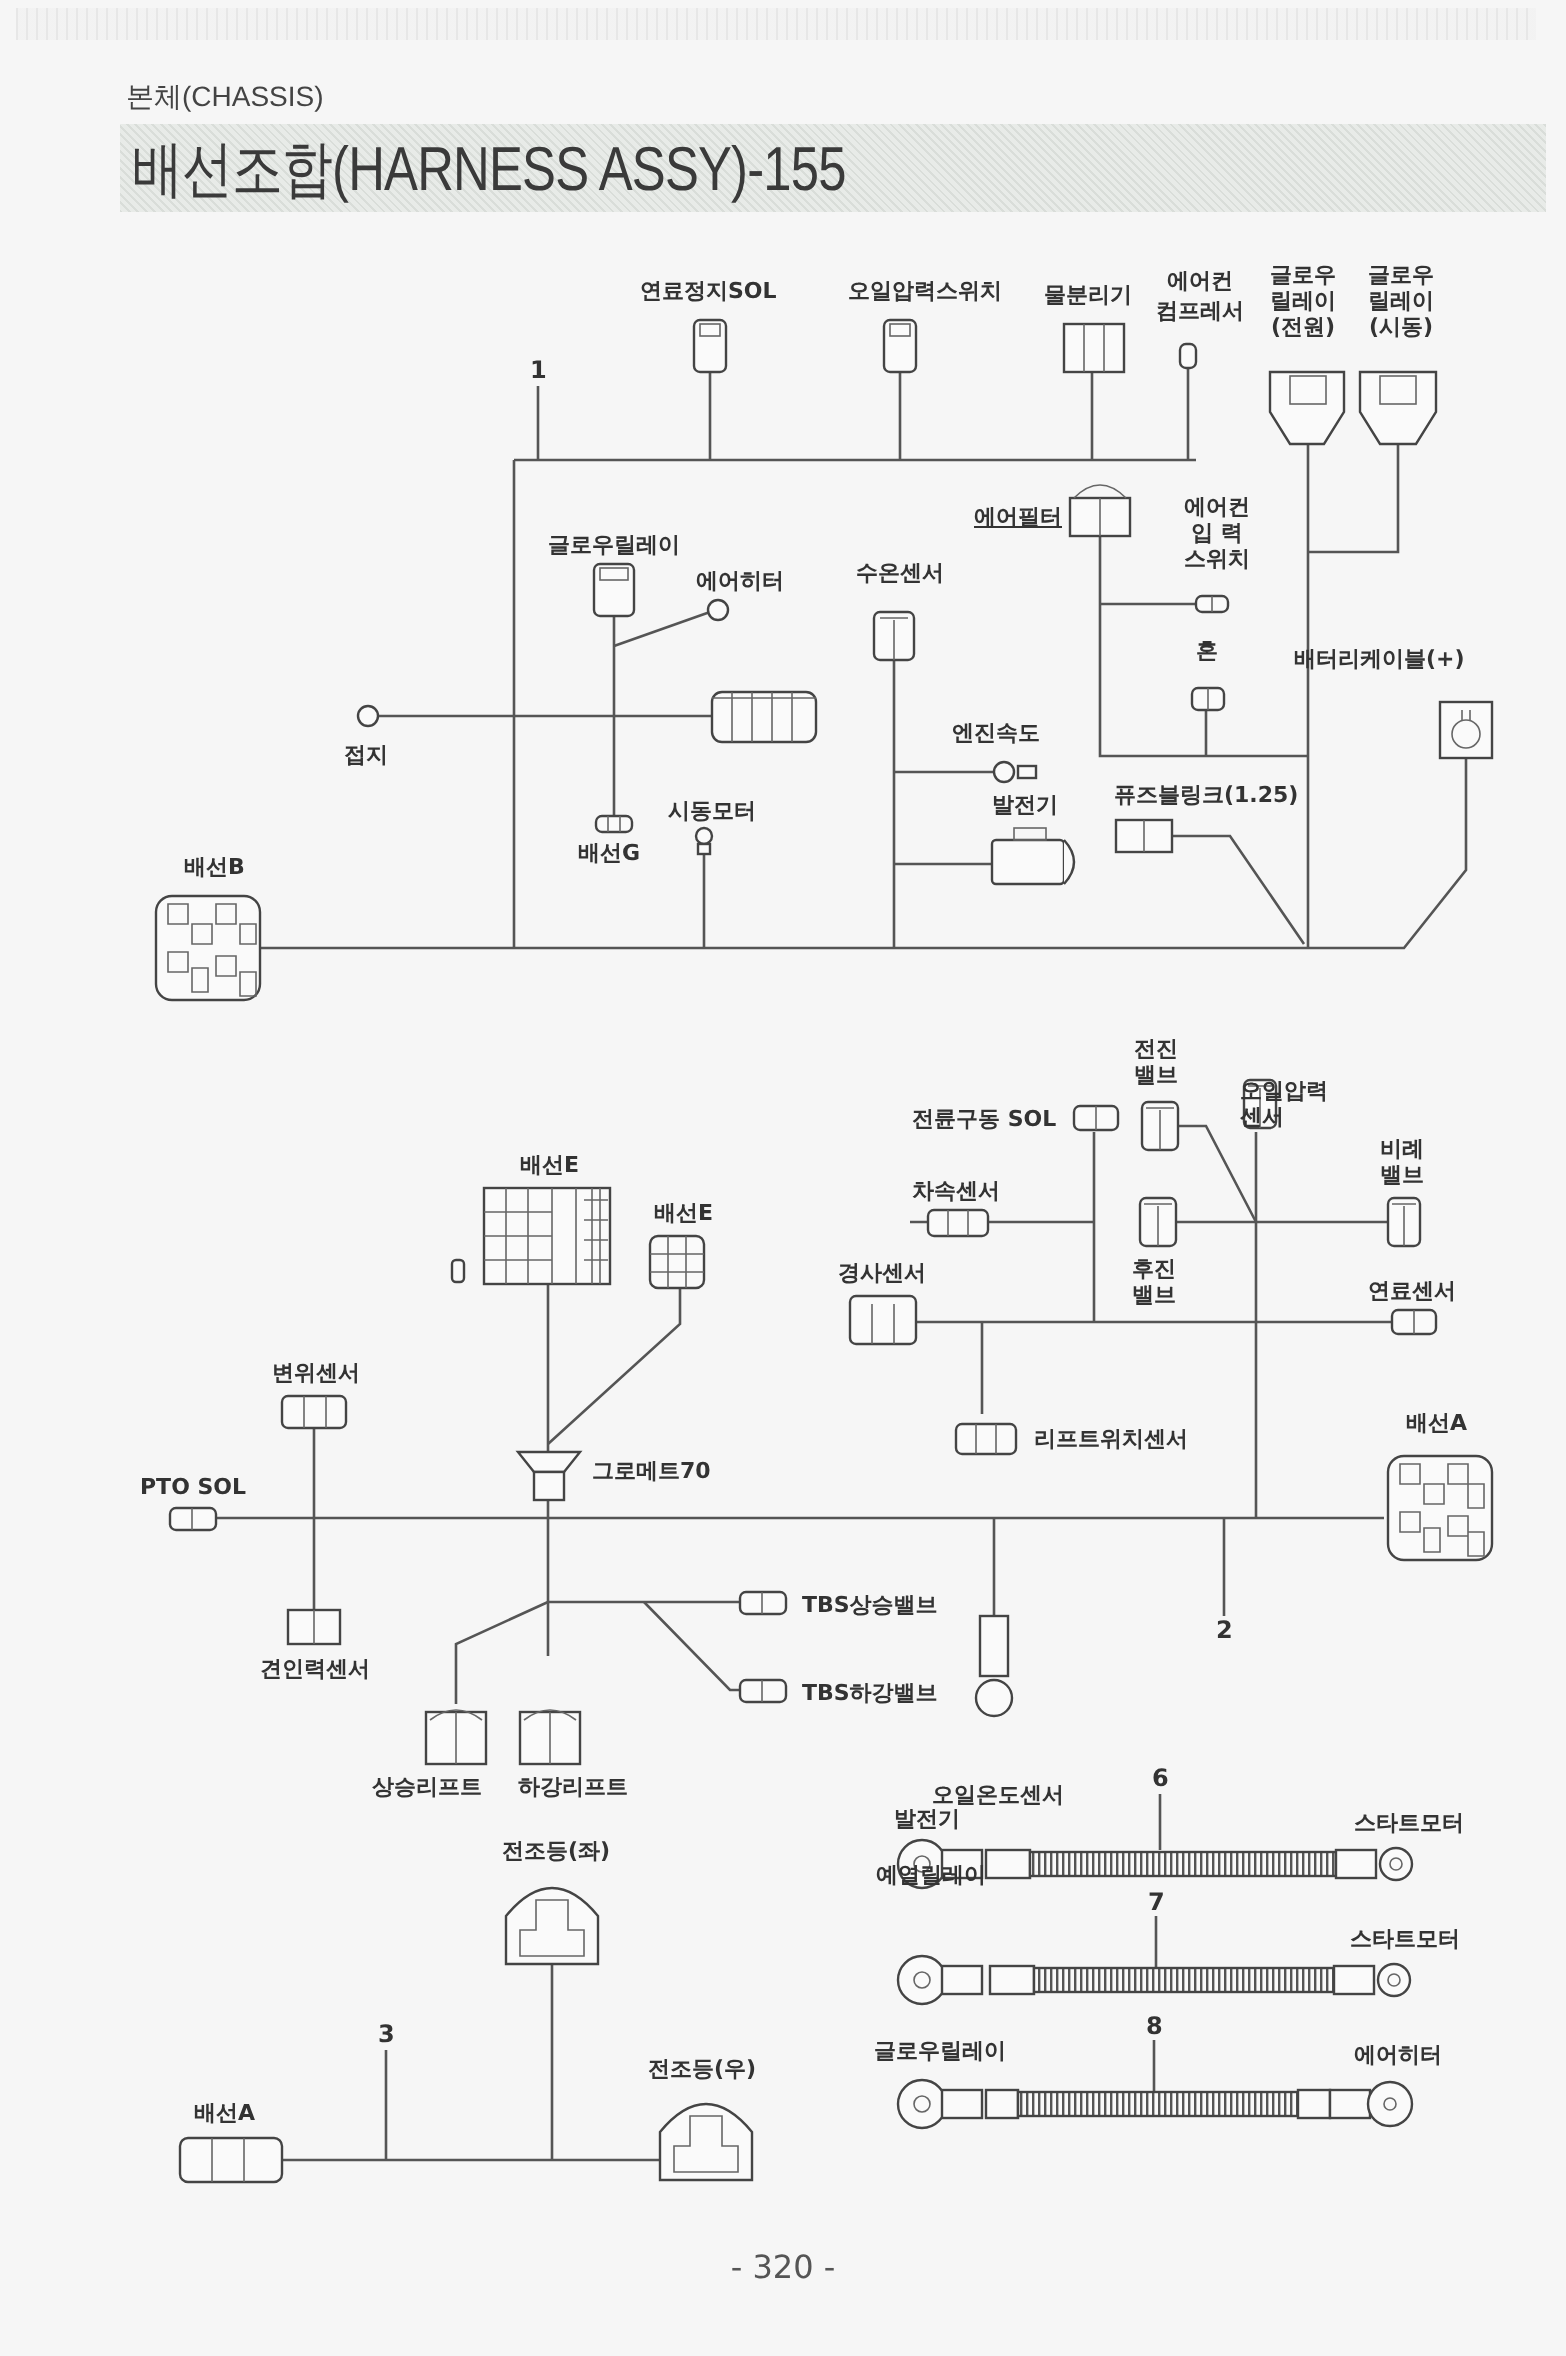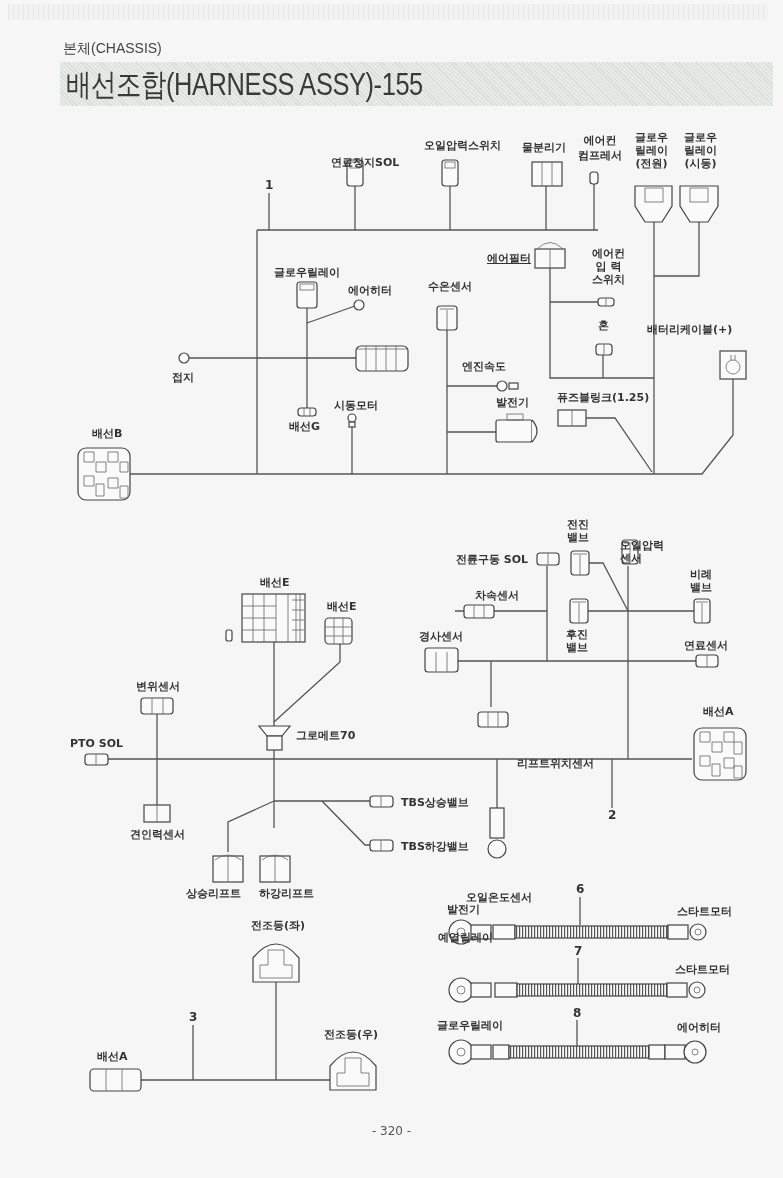--- a/index.html
+++ b/index.html
@@ -8,21 +8,21 @@
   .topstrip { position:absolute; left:8px; top:4px; width:760px; height:16px;
               background:repeating-linear-gradient(90deg,#ddd 0 1px,#f0f0f0 1px 5px); opacity:.6; }
   .section { position:absolute; left:63px; top:40px; font-size:14px; color:#444; font-family:"Liberation Sans", sans-serif; }
   .titlebar { position:absolute; left:60px; top:62px; width:713px; height:44px;
               background:repeating-linear-gradient(45deg,#d9ddd9 0 1px,#e8ebe8 1px 3px); }
   .title { position:absolute; left:66px; top:64px; font-size:31px; color:#3a3a3a; letter-spacing:-0.5px;
            font-family:"Liberation Sans", sans-serif; transform:scaleX(.82); transform-origin:left top; }
   .lbl { position:absolute; font-size:11px; font-weight:bold; color:#333; white-space:nowrap; line-height:13px; }
   .lbl.c { text-align:center; }
   .num { position:absolute; font-size:12px; font-weight:bold; color:#333; }
-  .pageno { position:absolute; left:0; width:783px; top:1124px; text-align:center; font-size:12px; color:#555; }
+  .pageno { position:absolute; left:0; width:783px; top:1124px; text-align:center; font-size:16px; color:#555; }
   svg.diagram { position:absolute; left:0; top:0; }
   svg .w { stroke:#555; stroke-width:1.3; fill:none; }
   svg .c { stroke:#444; stroke-width:1.2; fill:#fafafa; }
   svg .t { stroke:#666; stroke-width:0.8; fill:none; }
 </style>
 </head>
 <body>
 
 <div class="topstrip"></div>
 <div class="section">본체(CHASSIS)</div>
@@ -300,21 +300,21 @@
   </defs>
 </svg>
 
 <div class="num" style="left:265px;top:178px;">1</div>
 <div class="num" style="left:608px;top:808px;">2</div>
 <div class="num" style="left:189px;top:1010px;">3</div>
 <div class="num" style="left:576px;top:882px;">6</div>
 <div class="num" style="left:574px;top:944px;">7</div>
 <div class="num" style="left:573px;top:1006px;">8</div>
 
-<div class="lbl" style="left:320px;top:156px;margin-left:11px;">연료정지SOL</div>
+<div class="lbl" style="left:320px;top:139px;">연료정지SOL</div>
 <div class="lbl" style="left:424px;top:139px;">오일압력스위치</div>
 <div class="lbl" style="left:522px;top:141px;">물분리기</div>
 <div class="lbl c" style="left:578px;top:134px;">
   <div>에어컨</div>
   <div style="margin-top:2px;">컴프레서</div>
 </div>
 <div class="lbl c" style="left:635px;top:131px;">
   <div>글로우</div>
   <div>릴레이</div>
   <div>(전원)</div>
@@ -329,51 +329,51 @@
   <div>에어컨</div>
   <div>입  력</div>
   <div>스위치</div>
 </div>
 <div class="lbl" style="left:274px;top:266px;">글로우릴레이</div>
 <div class="lbl" style="left:348px;top:284px;">에어히터</div>
 <div class="lbl" style="left:428px;top:280px;">수온센서</div>
 <div class="lbl" style="left:598px;top:319px;">혼</div>
 <div class="lbl" style="left:647px;top:323px;">배터리케이블(+)</div>
 <div class="lbl" style="left:172px;top:371px;">접지</div>
-<div class="lbl" style="left:462px;top:360px;">엔진속도</div>
+<div class="lbl" style="left:476px;top:360px;">엔진속도</div>
 <div class="lbl" style="left:496px;top:396px;">발전기</div>
 <div class="lbl" style="left:557px;top:391px;">퓨즈블링크(1.25)</div>
 <div class="lbl" style="left:289px;top:420px;">배선G</div>
 <div class="lbl" style="left:334px;top:399px;">시동모터</div>
 <div class="lbl" style="left:92px;top:427px;">배선B</div>
 
 <div class="lbl c" style="left:567px;top:518px;">
   <div>전진</div>
   <div>밸브</div>
 </div>
 <div class="lbl" style="left:620px;top:511px;margin-top:28px;">
   <div>오일압력</div>
   <div>센서</div>
 </div>
 <div class="lbl" style="left:456px;top:553px;">전륜구동 SOL</div>
 <div class="lbl c" style="left:690px;top:568px;">
   <div>비례</div>
   <div>밸브</div>
 </div>
-<div class="lbl" style="left:475px;top:589px;">차속센서</div>
+<div class="lbl" style="left:456px;top:589px;">차속센서</div>
 <div class="lbl c" style="left:566px;top:628px;">
   <div>후진</div>
   <div>밸브</div>
 </div>
 <div class="lbl" style="left:419px;top:630px;">경사센서</div>
 <div class="lbl" style="left:684px;top:639px;">연료센서</div>
 <div class="lbl" style="left:260px;top:576px;">배선E</div>
 <div class="lbl" style="left:327px;top:600px;">배선E</div>
 <div class="lbl" style="left:136px;top:680px;">변위센서</div>
-<div class="lbl" style="left:517px;top:713px;margin-top:44px;">리프트위치센서</div>
+<div class="lbl" style="left:517px;top:713px;">리프트위치센서</div>
 <div class="lbl" style="left:703px;top:705px;">배선A</div>
 <div class="lbl" style="left:296px;top:729px;">그로메트70</div>
 <div class="lbl" style="left:70px;top:737px;">PTO SOL</div>
 <div class="lbl" style="left:401px;top:796px;">TBS상승밸브</div>
 <div class="lbl" style="left:401px;top:840px;">TBS하강밸브</div>
 <div class="lbl" style="left:130px;top:828px;">견인력센서</div>
 <div class="lbl" style="left:466px;top:867px;margin-top:24px;">오일온도센서</div>
 <div class="lbl" style="left:186px;top:887px;">상승리프트</div>
 <div class="lbl" style="left:259px;top:887px;">하강리프트</div>
 

